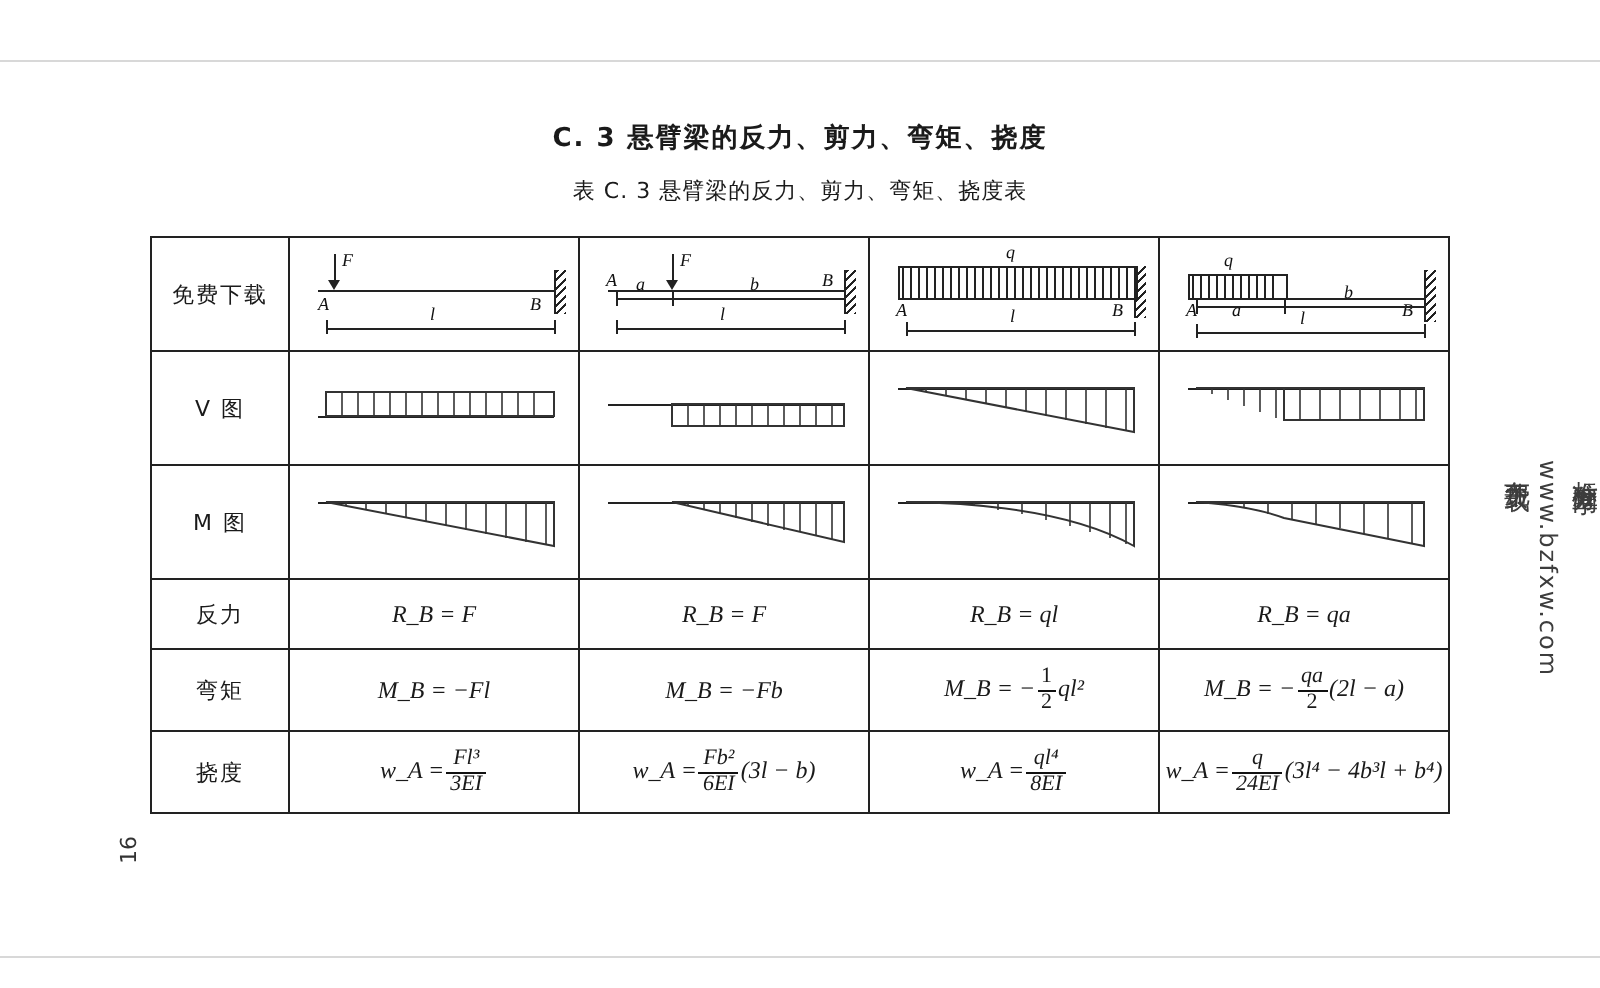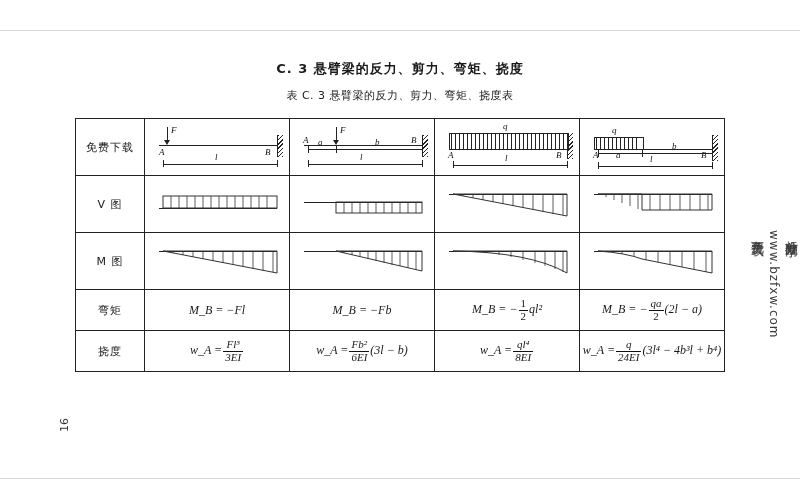--- a/index.html
+++ b/index.html
@@ -471,20 +471,35 @@
               <line x1="90" y1="18" x2="90" y2="31"></line>
               <line x1="102" y1="18" x2="102" y2="34"></line>
               <line x1="114" y1="18" x2="114" y2="36"></line>
               <line x1="126" y1="18" x2="126" y2="39"></line>
             </g>
           </svg>
         </div>
       </td>
     </tr>
 
+    <tr>
+      <td class="rowlabel">反力</td>
+      <td class="cell-formula">
+        <span class="it">R_B = F</span>
+      </td>
+      <td class="cell-formula">
+        <span class="it">R_B = F</span>
+      </td>
+      <td class="cell-formula">
+        <span class="it">R_B = ql</span>
+      </td>
+      <td class="cell-formula">
+        <span class="it">R_B = qa</span>
+      </td>
+    </tr>
 
 
     <tr>
       <td class="rowlabel">弯矩</td>
       <td class="cell-formula tall">
         <span class="it">M_B = −Fl</span>
       </td>
       <td class="cell-formula tall">
         <span class="it">M_B = −Fb</span>
       </td>

